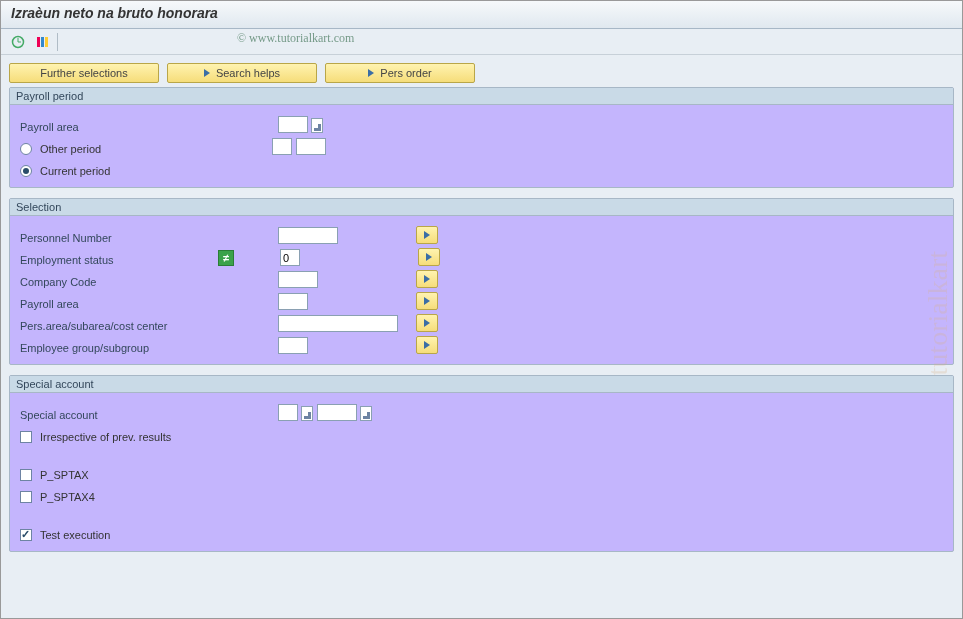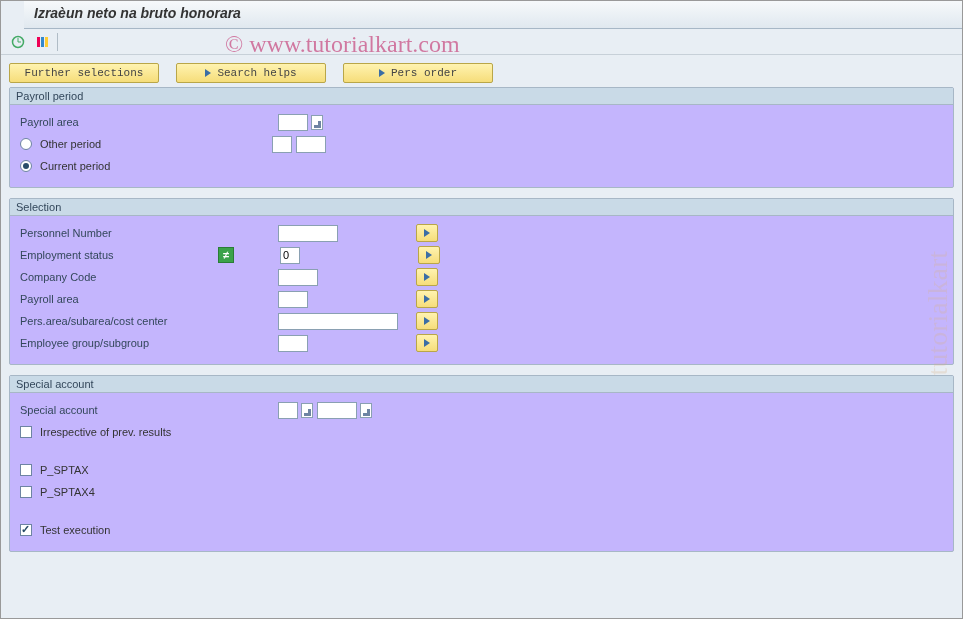--- a/index.html
+++ b/index.html
@@ -20,29 +20,28 @@
   }
   .titlebar {
     height: 28px;
     background: linear-gradient(#f6f9fb, #e0e8ef);
     border-bottom: 1px solid #a7b7c6;
     padding: 4px 10px;
     font-weight: bold;
     font-style: italic;
     font-size: 14px;
     color: #333;
-    margin-left: 23px;
   }
   .watermark {
     position: absolute;
     top: 30px;
-    left: 224px;
-    color: #be185d;
+    left: 236px;
+    color: #14532d;
     opacity: 0.55;
-    font-size: 24px;
+    font-size: 12px;
     font-family: "Times New Roman", serif;
     pointer-events: none;
     z-index: 100;
   }
   .watermark2 {
     position: absolute;
     top: 250px;
     right: 40px;
     color: #d9b38c;
     opacity: 0.28;
@@ -64,22 +63,21 @@
   .icon-btn {
     width: 18px; height: 18px;
     display: inline-flex;
     align-items: center; justify-content: center;
     cursor: pointer;
   }
   .sep { border-left:1px solid #b0bcc6; height:18px; }
   .action-bar {
     padding: 8px 8px 4px 8px;
     display: flex;
-    gap: 17px;
-    font-family: Liberation Mono, monospace;
+    gap: 8px;
   }
   .sap-btn {
     background: linear-gradient(#fff3b0, #f6dd7a);
     border: 1px solid #b9a648;
     border-radius: 2px;
     height: 20px;
     display: inline-flex;
     align-items: center;
     padding: 0 10px;
     cursor: pointer;
@@ -113,21 +111,21 @@
     font-size: 11px;
     padding: 2px 6px;
     border-bottom: 1px solid #a7b7c6;
     color: #33475b;
   }
   .groupbox-body {
     padding: 6px 10px 10px 10px;
   }
   .row {
     display: flex;
-    align-items: center;
+    align-items: flex-end;
     height: 22px;
     gap: 4px;
   }
   .lbl {
     width: 210px;
     color: #33475b;
   }
   .f4-indicator {
     display:inline-block;width:12px;height:15px;background:#fff;border:1px solid #8aa0b2;position:relative;
   }

